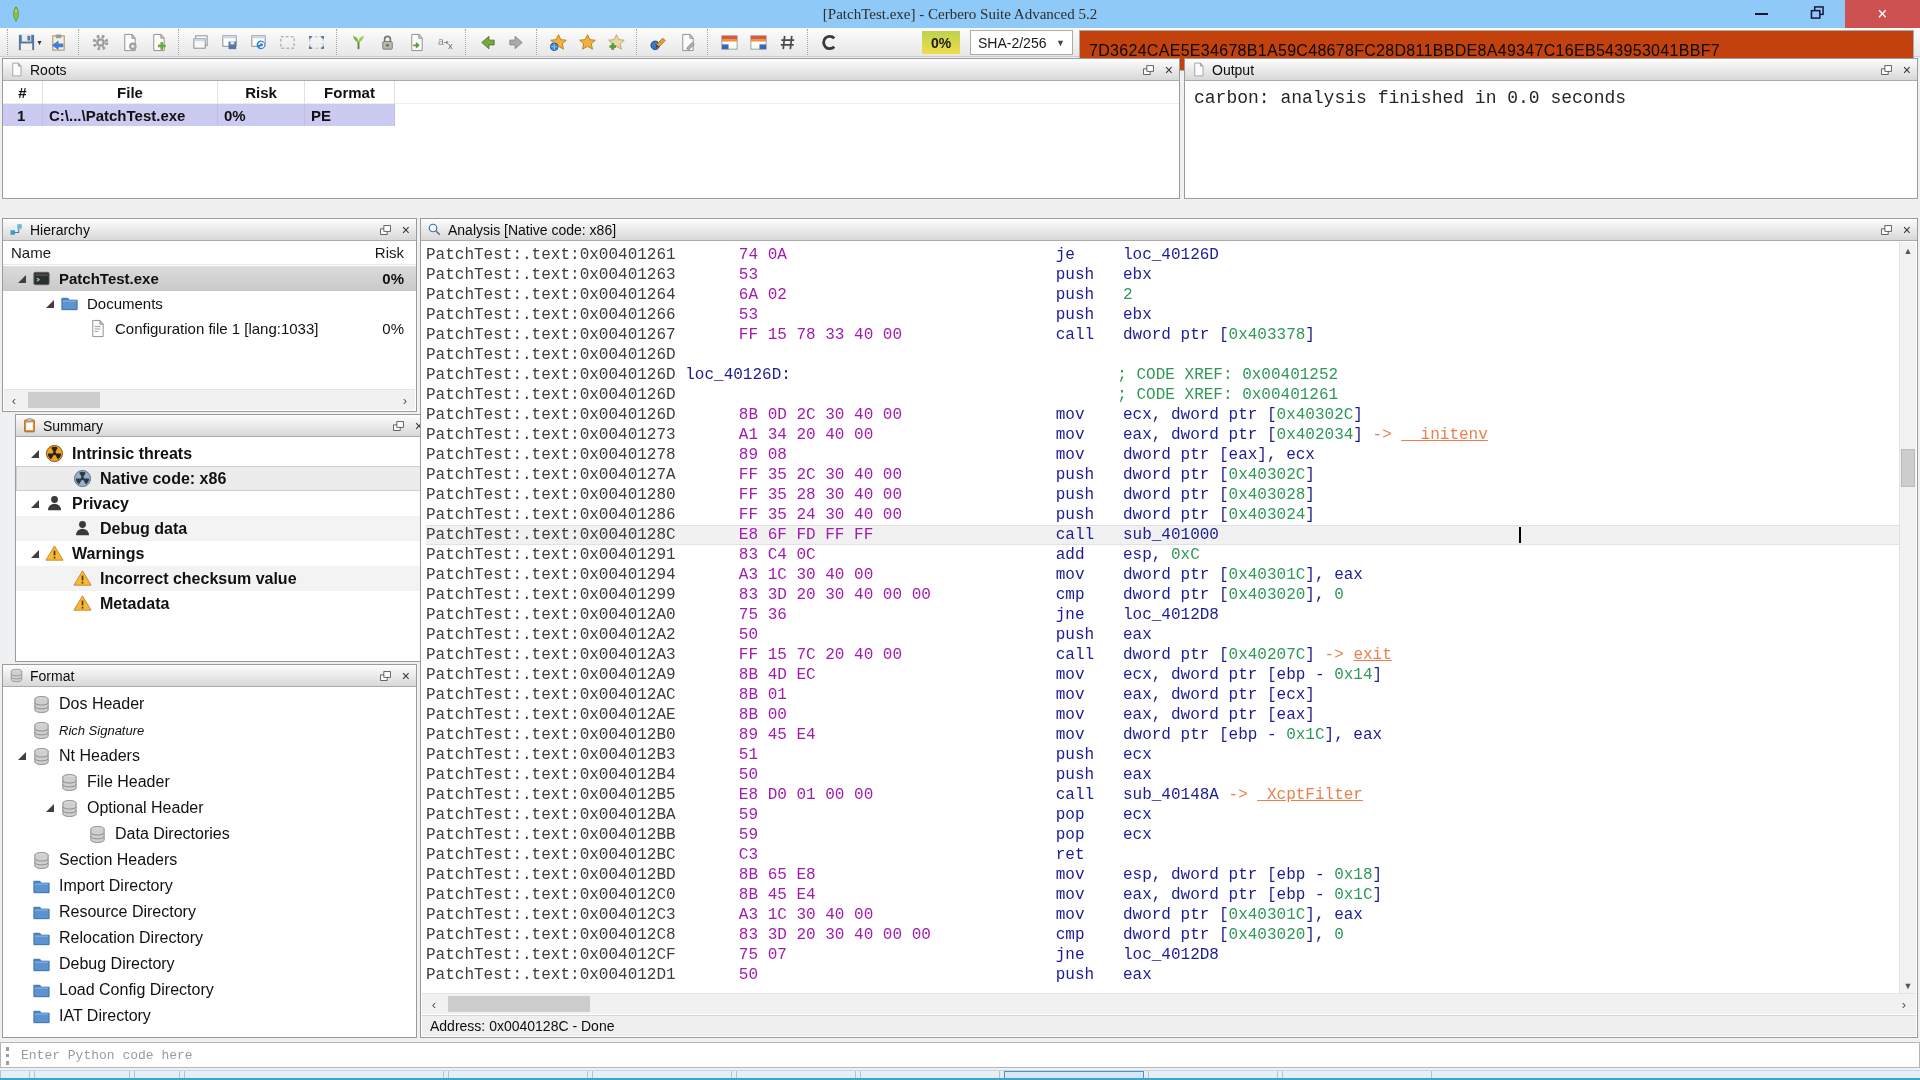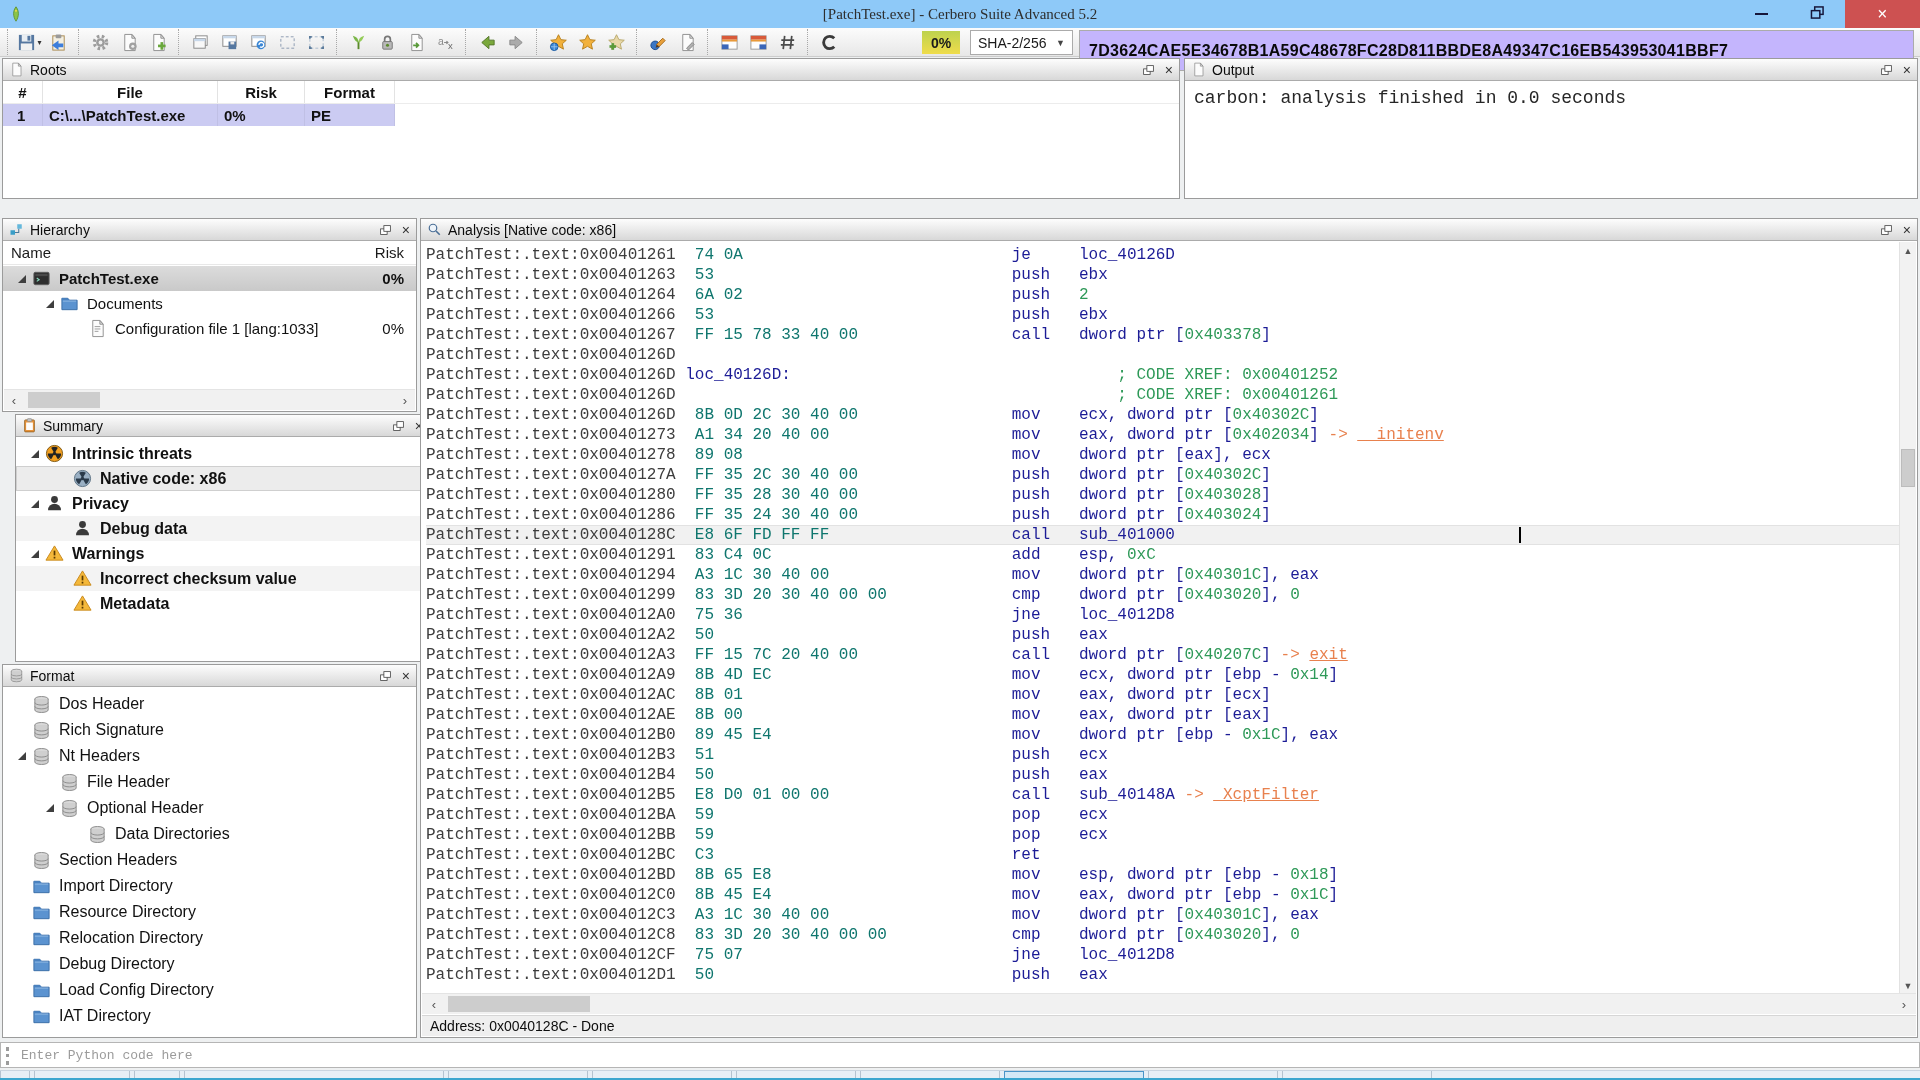--- a/index.html
+++ b/index.html
@@ -18,21 +18,21 @@
 
   
   .toolbar { position:absolute; left:0; top:28px; width:1920px; height:29px; background:linear-gradient(#fcfcfc,#e7e7e7); border-bottom:1px solid #cccccc; display:flex; align-items:center; padding-left:2px; }
   .tgroup { display:flex; align-items:center; height:26px; margin-left:5px; padding-left:7px; border-left:1px dotted #a8a8a8; }
   .tbtn { width:29px; height:25px; display:flex; align-items:center; justify-content:center; }
   .ticon { display:flex; }
   .tb-caret { font-size:8px; color:#333; margin-left:1px; }
   .risk-badge { position:absolute; left:922px; top:31px; width:38px; height:23px; background:linear-gradient(#bdd24e,#efdc4b); display:flex; align-items:center; justify-content:center; font-weight:bold; font-size:14px; color:#1a1a1a; }
   .sha-select { position:absolute; left:970px; top:30px; width:103px; height:25px; background:#fff; border:1px solid #ababab; display:flex; align-items:center; justify-content:space-between; padding:0 7px; font-size:14px; color:#1a1a1a; }
   .sha-caret { font-size:9px; color:#444; }
-  .hash-field { position:absolute; left:1079px; top:30px; width:835px; height:41px; background:#c4b5fd; border:1px solid #ababab; display:flex; align-items:center; padding:0 9px; font-weight:bold; font-size:16px; color:#0a0a0a; letter-spacing:0.3px; white-space:nowrap; overflow:hidden; }
+  .hash-field { position:absolute; left:1079px; top:30px; width:835px; height:41px; background:#c2410c; border:1px solid #ababab; display:flex; align-items:center; padding:0 9px; font-weight:normal; font-size:16px; color:#0a0a0a; letter-spacing:0.3px; white-space:nowrap; overflow:hidden; }
 
   
   .panel { position:absolute; background:#fff; border:1px solid #9b9b9b; }
   .ptitle { height:22px; background:linear-gradient(#fdfdfd,#d8d8d8); border-bottom:1px solid #ababab; display:flex; align-items:center; padding:0 6px; font-size:14px; color:#0c0c0c; position:relative; }
   .picon { margin-right:6px; display:flex; }
   .pbtns { position:absolute; right:6px; top:0; height:22px; display:flex; align-items:center; gap:10px; }
   .pbtn { display:flex; align-items:center; justify-content:center; color:#333; font-size:14px; line-height:1; }
 
   
   #roots { left:2px; top:58px; width:1178px; height:141px; }
@@ -66,21 +66,21 @@
   .sarr { position:absolute; top:0; width:20px; height:20px; display:flex; align-items:center; justify-content:center; color:#555; font-size:13px; }
   .hthumb { position:absolute; top:2px; height:16px; background:#cdcdcd; }
 
   
   #analysis { left:420px; top:218px; width:1498px; height:820px; }
   .ana-body { position:absolute; left:1px; right:1px; top:23px; height:753px; background:#fff; overflow:hidden; }
   .dlines { padding:3px 0 0 4px; font-family:"Liberation Mono",monospace; font-size:16px; line-height:20px; white-space:pre; color:#1c1c96; }
   .dline { height:20px; position:relative; }
   .dline.hl { background:#f1f1f1; box-shadow:inset 0 1px 0 #e2e2e2, inset 0 -1px 0 #e2e2e2; }
   .addr { color:#3d3d3d; }
-  .by { color:#0f766e; }
+  .by { color:#a21caf;margin-left:44px; }
   .n { color:#2e9958; }
   .c { color:#2e9958; }
   .a { color:#e8814e; }
   .x { color:#e8814e; text-decoration:underline; }
   .caret { position:absolute; left:1093px; top:2px; width:2px; height:16px; background:#000; }
   .vscroll { position:absolute; right:1px; top:23px; width:17px; height:753px; background:#f2f2f2; border-left:1px solid #e2e2e2; }
   .vscroll .up { position:absolute; top:1px; left:0; width:16px; height:16px; font-size:9px; display:flex; align-items:center; justify-content:center; color:#555; }
   .vscroll .dn { position:absolute; bottom:1px; left:0; width:16px; height:16px; font-size:9px; display:flex; align-items:center; justify-content:center; color:#555; }
   .vthumb { position:absolute; left:1px; top:207px; width:14px; height:38px; background:#cdcdcd; border:1px solid #bcbcbc; }
   .ana-hscroll { position:absolute; left:1px; right:1px; bottom:23px; height:21px; background:#f1f1f1; border-top:1px solid #e4e4e4; }
@@ -645,21 +645,21 @@
       <div class="trow" style="height: 26px; padding-left: 10px;">
         <div class="expslot"></div>
         <span class="ricon">
           <svg width="19" height="19" viewBox="0 0 20 20" xmlns="http://www.w3.org/2000/svg">
             <ellipse cx="10" cy="4.2" rx="7" ry="2.6" fill="#d8d8d8" stroke="#8a8a8a"></ellipse>
             <path d="M3 4.2 V15.8 A7 2.6 0 0 0 17 15.8 V4.2" fill="#cfcfcf" stroke="#8a8a8a"></path>
             <path d="M3 8 A7 2.6 0 0 0 17 8" fill="none" stroke="#8a8a8a"></path>
             <path d="M3 12 A7 2.6 0 0 0 17 12" fill="none" stroke="#8a8a8a"></path>
           </svg>
         </span>
-        <span class="tlabel" style="font-size: 16px;">Rich Signature</span>
+        <span class="tlabel" style="font-size: 13px; font-style: italic;">Rich Signature</span>
       </div>
       <div class="trow" style="height: 26px; padding-left: 10px;">
         <div class="expslot">
           <i class="exp"></i>
         </div>
         <span class="ricon">
           <svg width="19" height="19" viewBox="0 0 20 20" xmlns="http://www.w3.org/2000/svg">
             <ellipse cx="10" cy="4.2" rx="7" ry="2.6" fill="#d8d8d8" stroke="#8a8a8a"></ellipse>
             <path d="M3 4.2 V15.8 A7 2.6 0 0 0 17 15.8 V4.2" fill="#cfcfcf" stroke="#8a8a8a"></path>
             <path d="M3 8 A7 2.6 0 0 0 17 8" fill="none" stroke="#8a8a8a"></path>

